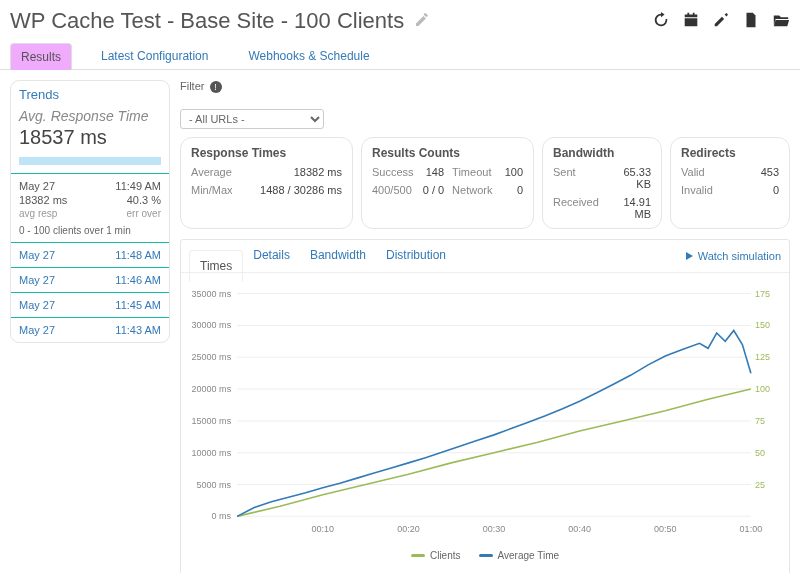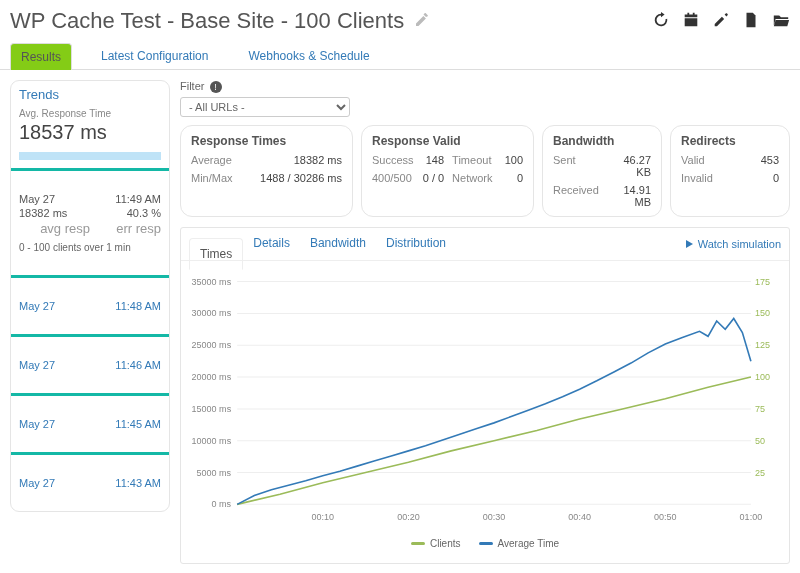--- a/index.html
+++ b/index.html
@@ -38,21 +38,21 @@
   .tabs .tab {
     padding: 6px 10px;
     border: 1px solid transparent;
     border-bottom: none;
     color: #337ab7;
     cursor: pointer;
     border-radius: 4px 4px 0 0;
   }
   .tabs .tab.active {
     border-color: #ddd;
-    background: #84cc16;
+    background: #f0abfc;
     color: #555;
     position: relative;
     top: 1px;
   }
   .body {
     display: flex;
     padding: 10px;
     gap: 10px;
   }
   .sidebar {
@@ -64,56 +64,57 @@
     border-radius: 9px;
     margin-bottom: 10px;
   }
   .trends-header {
     padding: 6px 8px;
     color: #337ab7;
     font-size: 13px;
   }
   .trends-sub {
     padding: 0 8px;
-    font-size: 10px;
+    font-size: 14px;
     color: #888;
+    font-style: italic;
   }
   .trends-big {
     padding: 2px 8px 8px 8px;
     font-size: 20px;
     color: #444;
   }
   .trends-bar {
     height: 8px;
     margin: 0 8px 8px 8px;
     background: #bfe3f7;
   }
   .run {
-    border-top: 3px solid #14b8a6;
-    padding: 22px 8px;
+    border-top: 1px solid #14b8a6;
+    padding: 6px 8px;
     display: grid;
     grid-template-columns: 1fr 1fr;
     row-gap: 2px;
     font-size: 11px;
   }
   .run .time { text-align: right; }
-  .run.cur .sub { font-size: 13px; color:#999;text-align:right; }
+  .run.cur .sub { font-size: 10px; color:#999; }
   .run.cur .range { grid-column: 1 / span 2; font-size: 10px; color:#666; padding-top:4px; }
   .run.link { color:#337ab7; cursor:pointer; }
   .main { flex: 1; }
   .filter-row { display:flex; align-items:center; gap:6px; margin-bottom:8px; }
   .filter-label { font-size: 11px; color:#666; }
   .filter-label .info {
     display:inline-block; width:12px; height:12px; border-radius:50%;
     background:#555; color:#fff; font-size:9px; text-align:center; line-height:12px;
     margin-left:2px;
   }
   .filter-select {
-    font-size: 11px; padding: 2px 4px; width: 170px;
-    border: 1px solid #ccc; border-radius: 3px; background:#fff; color:#666;
+    font-size: 11px; padding: 2px 4px; width: 144px;
+    border: 1px solid #ccc; border-radius: 3px; background:#fff; color:#666;margin-top:12px;
   }
   .stat-cards { display:flex; gap:8px; margin-bottom:10px; }
   .card {
     border:1px solid #e5e5e5; border-radius:12px; padding:8px 10px;
     flex:1;
   }
   .card h4 { margin:0 0 6px 0; font-size:12px; font-weight:600; color:#555; }
   .kv { display:grid; grid-template-columns: auto 1fr auto 1fr; column-gap:8px; row-gap:6px; font-size:11px; }
   .kv2 { display:grid; grid-template-columns: auto 1fr; column-gap:10px; row-gap:6px; font-size:11px; }
   .kv .k, .kv2 .k { color:#888; }
@@ -195,21 +196,21 @@
       <div class="trends-sub">Avg. Response Time</div>
       <div class="trends-big">18537 ms</div>
       <div class="trends-bar"></div>
 
       <div class="run cur">
         <div>May 27</div>
         <div class="time">11:49 AM</div>
         <div>18382 ms</div>
         <div class="time">40.3 %</div>
         <div class="sub">avg resp</div>
-        <div class="sub time">err resp</div>
+        <div class="sub time">err over</div>
         <div class="range">0 - 100 clients over 1 min</div>
       </div>
       <div class="run link">
         <div>May 27</div>
         <div class="time">11:48 AM</div>
       </div>
       <div class="run link">
         <div>May 27</div>
         <div class="time">11:46 AM</div>
       </div>
@@ -241,37 +242,37 @@
       <div class="card">
         <h4>Response Times</h4>
         <div class="kv2">
           <span class="k">Average</span>
           <span class="v">18382 ms</span>
           <span class="k">Min/Max</span>
           <span class="v">1488 / 30286 ms</span>
         </div>
       </div>
       <div class="card">
-        <h4>Response Valid</h4>
+        <h4>Results Counts</h4>
         <div class="kv">
           <span class="k">Success</span>
           <span class="v">148</span>
           <span class="k">Timeout</span>
           <span class="v">100</span>
           <span class="k">400/500</span>
           <span class="v">0 / 0</span>
           <span class="k">Network</span>
           <span class="v">0</span>
         </div>
       </div>
       <div class="card small">
         <h4>Bandwidth</h4>
         <div class="kv2">
           <span class="k">Sent</span>
-          <span class="v">46.27 KB</span>
+          <span class="v">65.33 KB</span>
           <span class="k">Received</span>
           <span class="v">14.91 MB</span>
         </div>
       </div>
       <div class="card small">
         <h4>Redirects</h4>
         <div class="kv2">
           <span class="k">Valid</span>
           <span class="v">453</span>
           <span class="k">Invalid</span>

